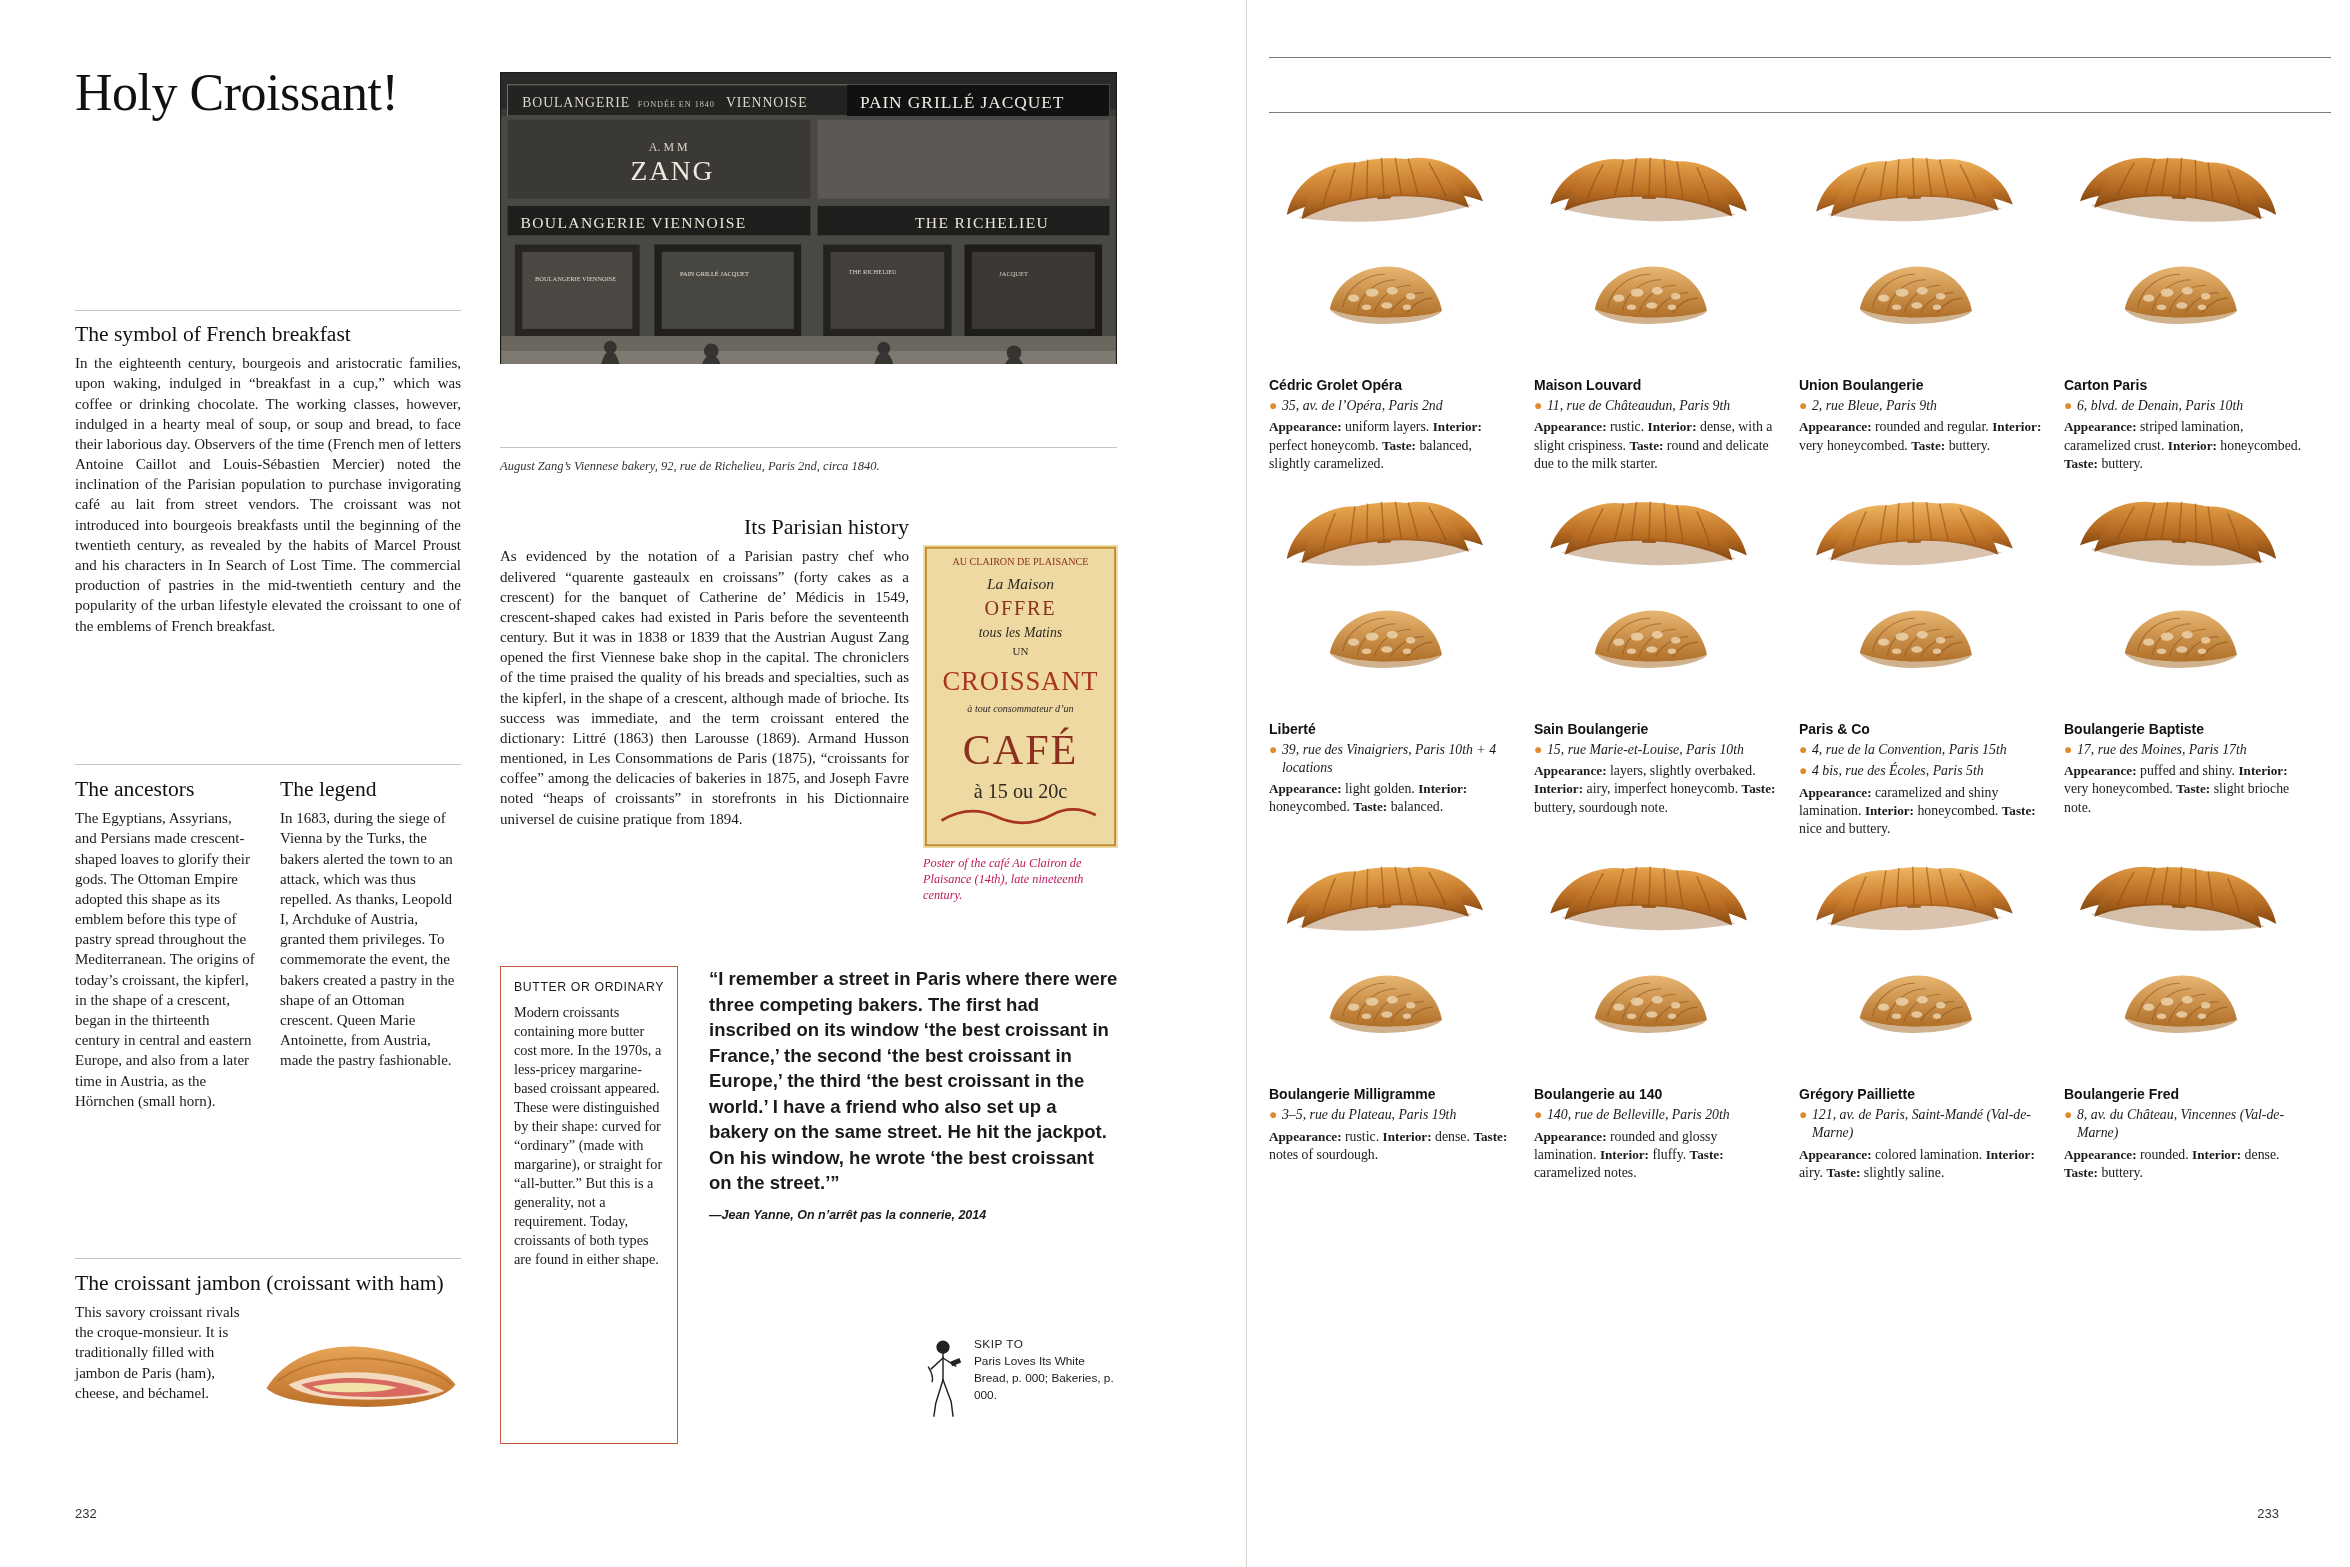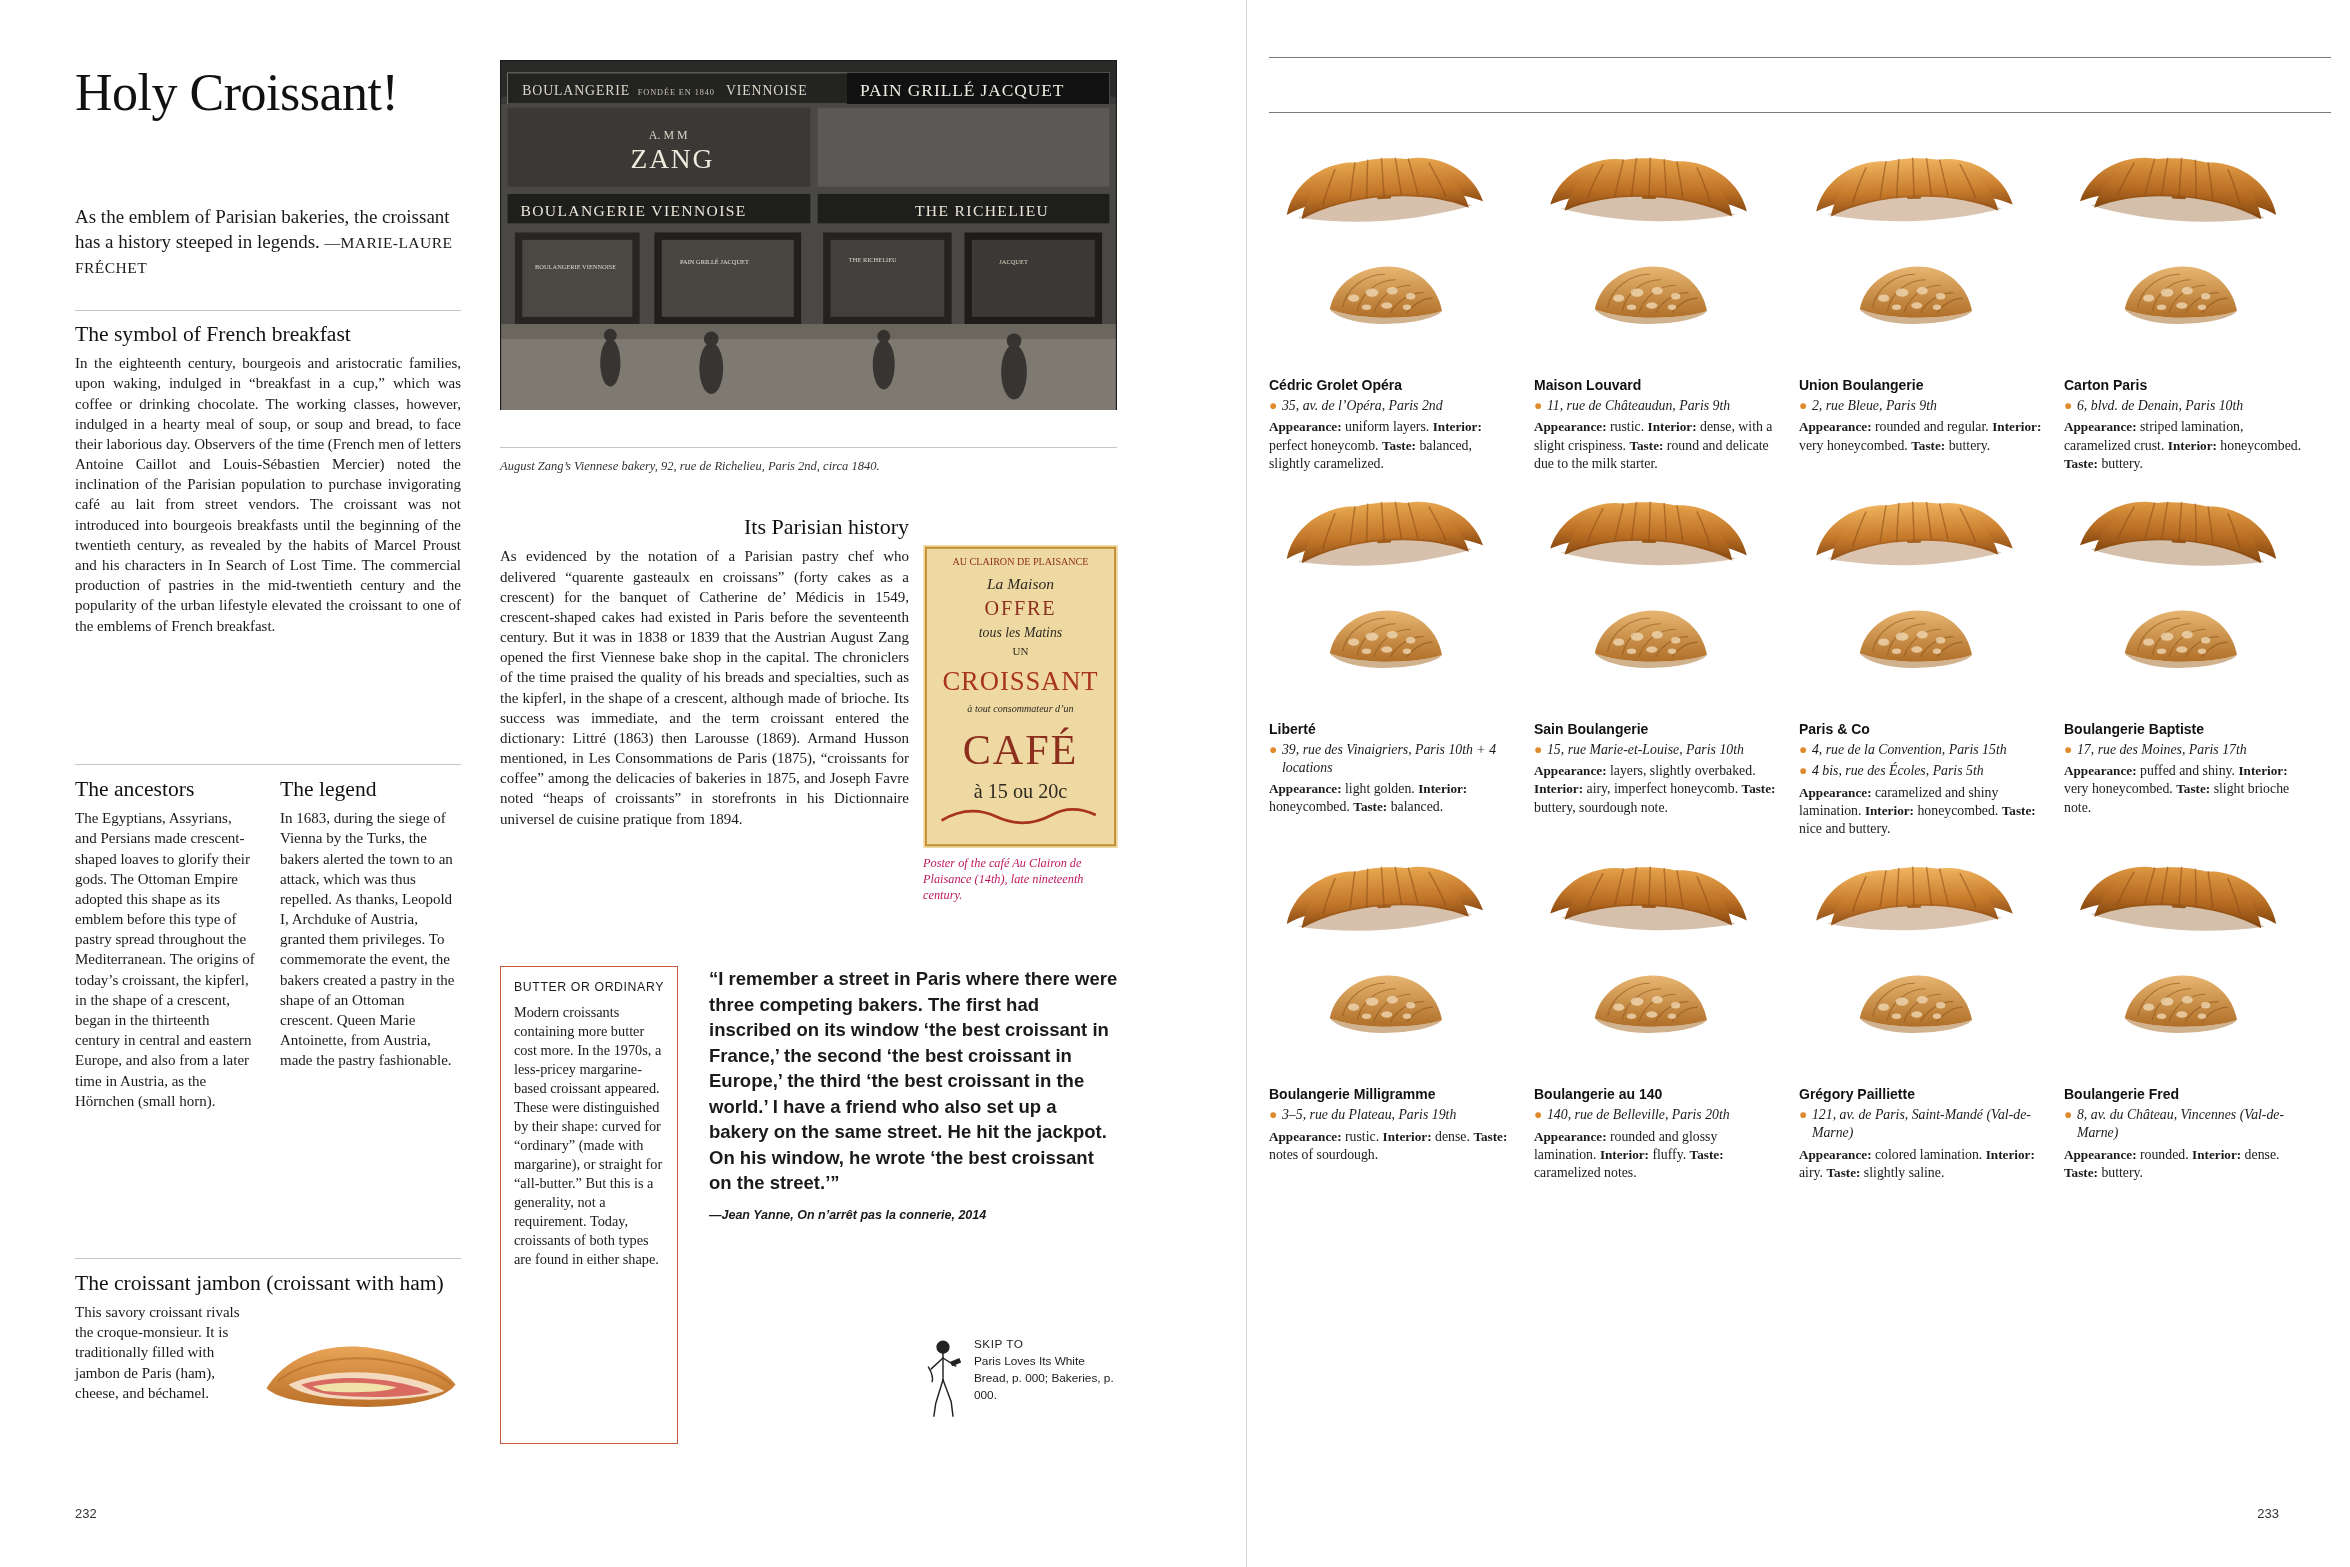--- a/index.html
+++ b/index.html
@@ -47,21 +47,21 @@
   #jambon-block { position:absolute; left:75px; top:1258px; width:386px; }
   #jambon-block .rule { margin-bottom:12px; }
   #jambon-block .h2 { line-height:1.15; }
   .jambon-text { font-size:15px; line-height:1.345; width:180px; }
   .jambon-wrap { position:relative; }
   .jambon-img {
     position:absolute; right:0; top:22px; width:200px; height:101px;
   }
 
   
-  .photo-frame { position:absolute; left:500px; top:60px; width:617px; height:350px; overflow:hidden; background:#737373; }
+  .photo-frame { position:absolute; left:500px; top:72px; width:617px; height:292px; overflow:hidden; background:#737373; }
   .caption { position:absolute; left:500px; top:459px; width:617px; font-size:12.5px; color:#333; font-style:italic; }
   .caption-rule { position:absolute; left:500px; top:447px; width:617px; height:0.9px; background:#c9c4bb; }
 
   #sec-history { position:absolute; left:500px; top:514px; width:409px; }
   #sec-history .h2 { font-size:22px;text-align:right; }
 
   .poster-wrap { position:absolute; left:923px; top:545px; width:166px; }
   .poster { width:195px; height:303px; }
   .poster-cap { margin-top:8.3px; font-size:12.3px; font-style:italic; line-height:1.3; color:#be185d; }
 
@@ -109,24 +109,20 @@
 <body>
 
 <div class="spread">
 
   <div class="vdiv"></div>
 
   <div class="left-page">
 
     <h1 class="title">Holy Croissant!</h1>
 
-    <div class="deck">
-      <span>As the emblem of Parisian bakeries, the croissant has a history steeped in legends.</span>
-      <span class="byline">—MARIE-LAURE FRÉCHET</span>
-    </div>
 
     <div id="sec-symbol">
       <div class="rule" style="margin-bottom:11px;"></div>
       <div class="h2">The symbol of French breakfast</div>
       <div class="body-text">In the eighteenth century, bourgeois and aristocratic families, upon waking, indulged in “breakfast in a cup,” which was coffee or drinking chocolate. The working classes, however, indulged in a hearty meal of soup, or soup and bread, to face their laborious day. Observers of the time (French men of letters Antoine Caillot and Louis-Sébastien Mercier) noted the inclination of the Parisian population to purchase invigorating café au lait from street vendors. The croissant was not introduced into bourgeois breakfasts until the beginning of the twentieth century, as revealed by the habits of Marcel Proust and his characters in In Search of Lost Time. The commercial production of pastries in the mid-twentieth century and the popularity of the urban lifestyle elevated the croissant to one of the emblems of French breakfast.</div>
     </div>
 
     <div id="ancestors-block">
       <div class="rule"></div>
       <div class="two-col">

